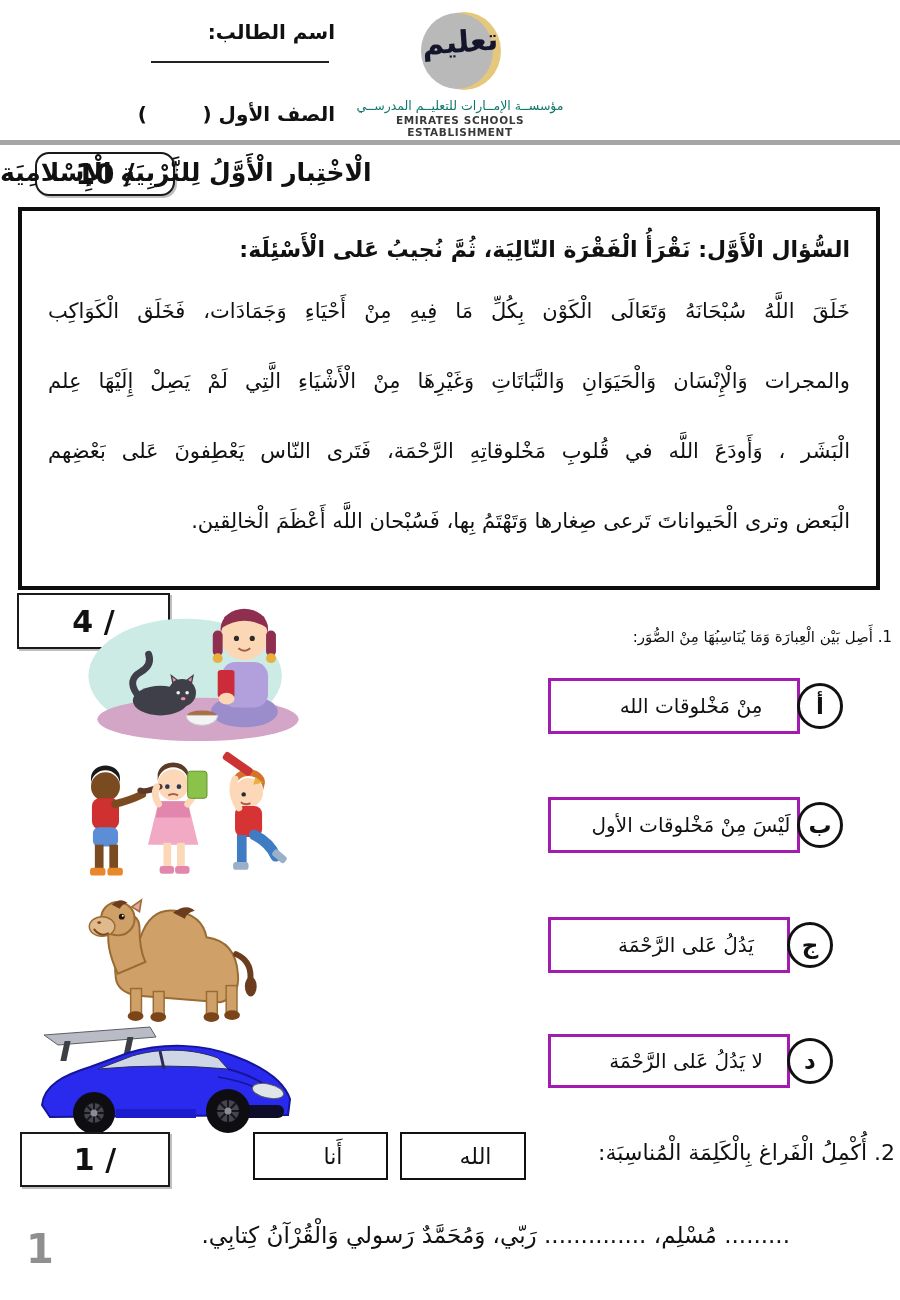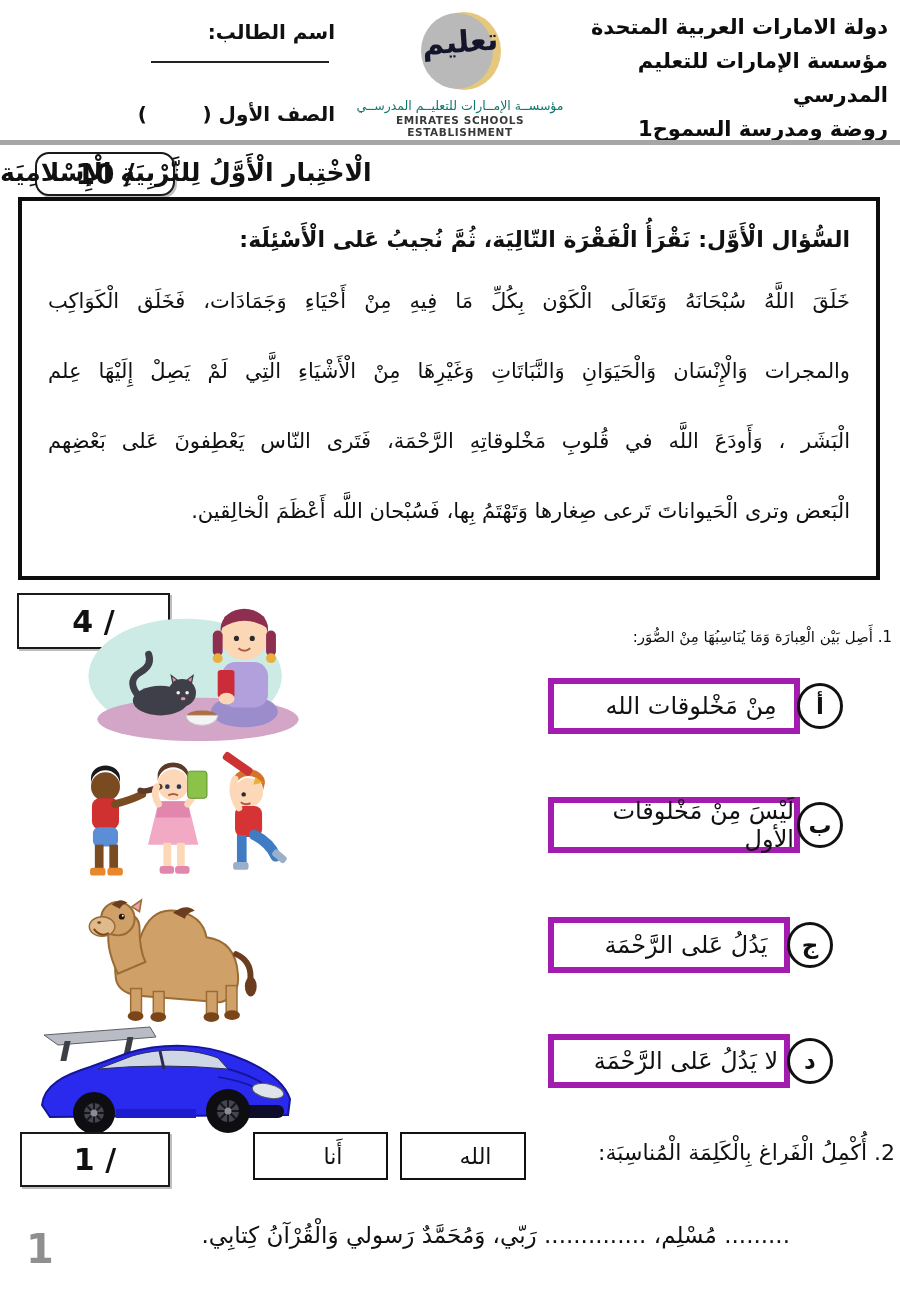--- a/index.html
+++ b/index.html
@@ -28,54 +28,49 @@
   .divider { position:absolute; top:140px; left:0; width:900px; height:5px; background:#a6a6a6; }
   .score-box { position:absolute; background:#fff; border:2px solid #1a1a1a;
     display:flex; align-items:center; justify-content:center;
     font-weight:bold; direction:ltr; box-shadow:2px 2px 0 rgba(0,0,0,0.25); }
   .score-total { left:35px; top:152px; width:140px; height:44px; font-size:28px;border-radius:14px; }
   .score-q1 { left:17px; top:593px; width:153px; height:56px; font-size:30px; }
   .score-q2 { left:20px; top:1132px; width:150px; height:55px; font-size:30px; }
   .page-title { position:absolute; top:158px; left:0; width:900px; text-align:left;
     font-size:25px; font-weight:bold; direction:rtl; }
   
-  .passage-box { position:absolute; left:18px; top:197px; width:862px; height:383px;
+  .passage-box { position:absolute; left:18px; top:207px; width:862px; height:383px;
     border:4px solid #0d0d0d; background:#fff; padding:26px 26px 0 26px; direction:rtl; }
   .passage-intro { font-size:22px; font-weight:bold; text-align:right; margin-bottom:34px; }
   .p-line { font-size:21px; line-height:30px; margin-bottom:40px;
     text-align:justify; text-align-last:justify; }
   .p-line.last { text-align:right; text-align-last:right; margin-bottom:0; }
   
   .q1-text { position:absolute; top:628px; right:8px; width:470px; direction:rtl;
     text-align:right; font-size:15px; }
-  .opt-box { position:absolute; background:#fff; border:6px solid #a21caf;
-    display:flex; align-items:center; justify-content:center; font-size:24px; direction:rtl;padding-left:34px; }
+  .opt-box { position:absolute; background:#fff; border:3px solid #a21caf;
+    display:flex; align-items:center; justify-content:center; font-size:20px; direction:rtl;padding-left:34px; }
   .opt-circle { position:absolute; width:46px; height:46px; border:3px solid #111; border-radius:50%;
     background:#fff; display:flex; align-items:center; justify-content:center;
     font-size:23px; font-weight:bold; }
   .img-holder { position:absolute; }
   .pagenum { position:absolute; left:26px; top:1226px; font-size:40px; color:#8f8f8f; font-weight:bold; }
   
   .word-box { position:absolute; background:#fff; border:2px solid #111;
     display:flex; align-items:center; justify-content:center; font-size:22px; direction:rtl;padding-left:25px; }
   .q2-text { position:absolute; top:1140px; right:5px; width:365px; direction:rtl;
     text-align:right; font-size:22px; }
   .q2-sentence { position:absolute; top:1222px; left:80px; width:710px; direction:rtl;
     text-align:right; font-size:23px; }
 </style>
 </head>
 <body>
 
 <div id="page">
 
-  <div class="hdr-right">
-    <div>دولة الامارات العربية المتحدة</div>
-    <div>مؤسسة الإمارات للتعليم المدرسي</div>
-    <div>روضة ومدرسة السموح1</div>
-  </div>
 
   <div class="logo-wrap">
     <div class="logo-circle">
       <div class="logo-crescent"></div>
       <div class="logo-disc"></div>
       <div class="logo-callig">تعليم</div>
     </div>
     <div class="logo-ar">مؤسســة الإمــارات للتعليــم المدرســي</div>
     <div class="logo-en">EMIRATES SCHOOLS ESTABLISHMENT</div>
   </div>

